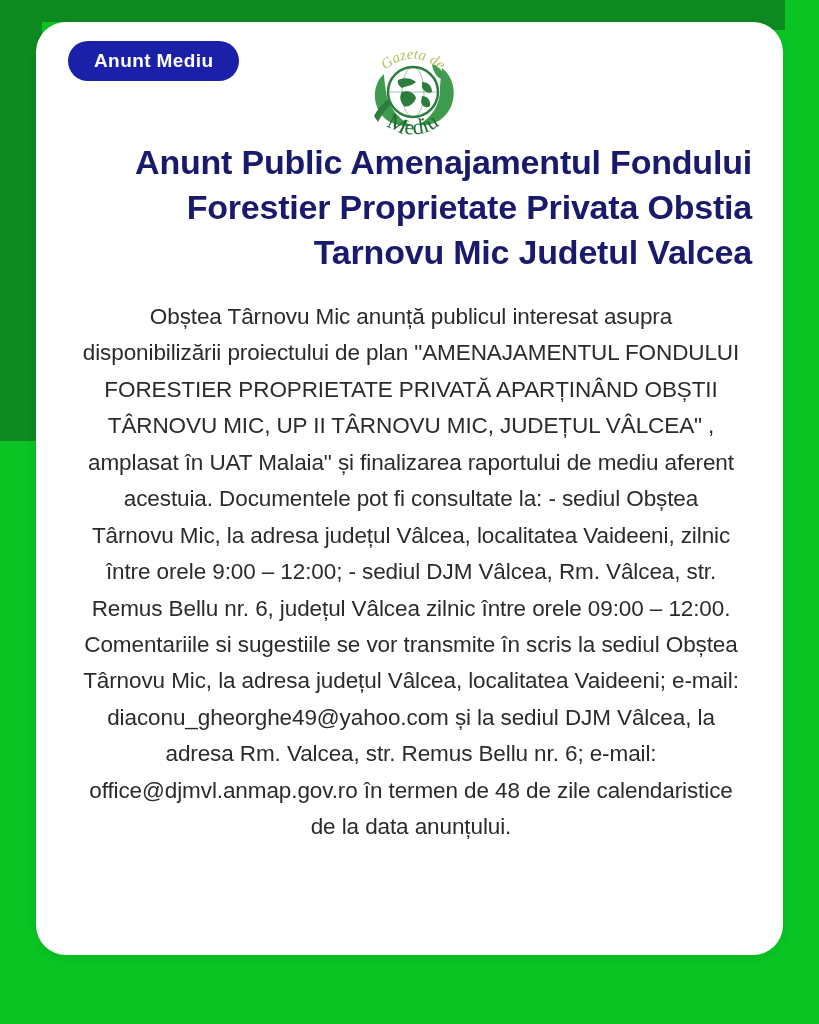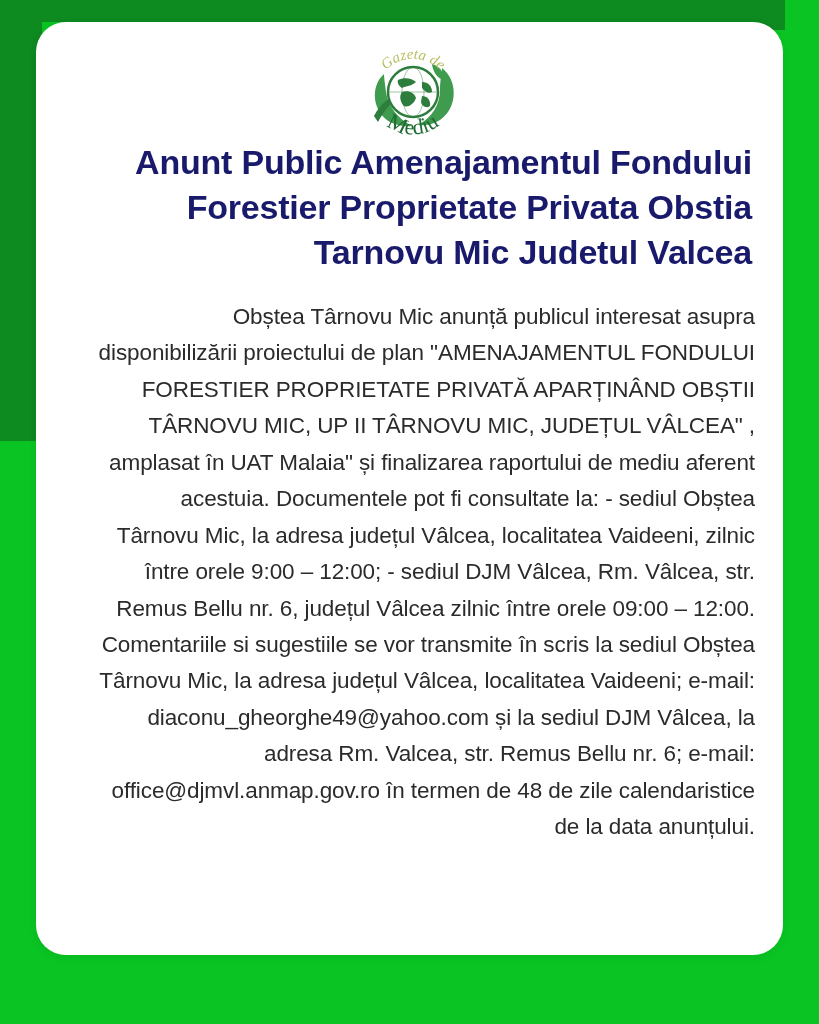--- a/index.html
+++ b/index.html
@@ -105,43 +105,44 @@
     font-size: 34px;
     font-weight: bold;
     line-height: 1.32;
     letter-spacing: -0.2px;
     text-align: right;
   }
 
   
   .body-text {
     position: absolute;
-    left: 59px;
+    left: 45px;
     top: 277px;
     width: 660px;
     color: #2b2b2b;
     font-size: 22.5px;
     line-height: 1.62;
     letter-spacing: -0.1px;
-    text-align: right;
+    text-align: center;
   }
 </style>
 </head>
 <body>
 
 <div id="poster">
 
   <div class="bg-dark-top"></div>
   <div class="bg-dark-left"></div>
   <div class="bg-dark-corner"></div>
 
   <div id="card">
 
     <div class="header-row">
 
+      <div class="badge">Anunt Mediu</div>
 
       <div class="logo">
         <svg width="118" height="118" viewBox="0 0 118 118">
           <defs>
             <path id="arcTop" d="M 24 52 A 38 38 0 0 1 94 52" fill="none"></path>
             <path id="arcBot" d="M 20 78 A 42 42 0 0 0 98 78" fill="none"></path>
           </defs>
 
           <path d="M 88 38 C 104 50 104 78 86 90 C 78 95 70 96 64 95 C 78 88 86 74 86 60 C 86 50 88 42 88 38 Z" fill="#3f9b4e"></path>
 

